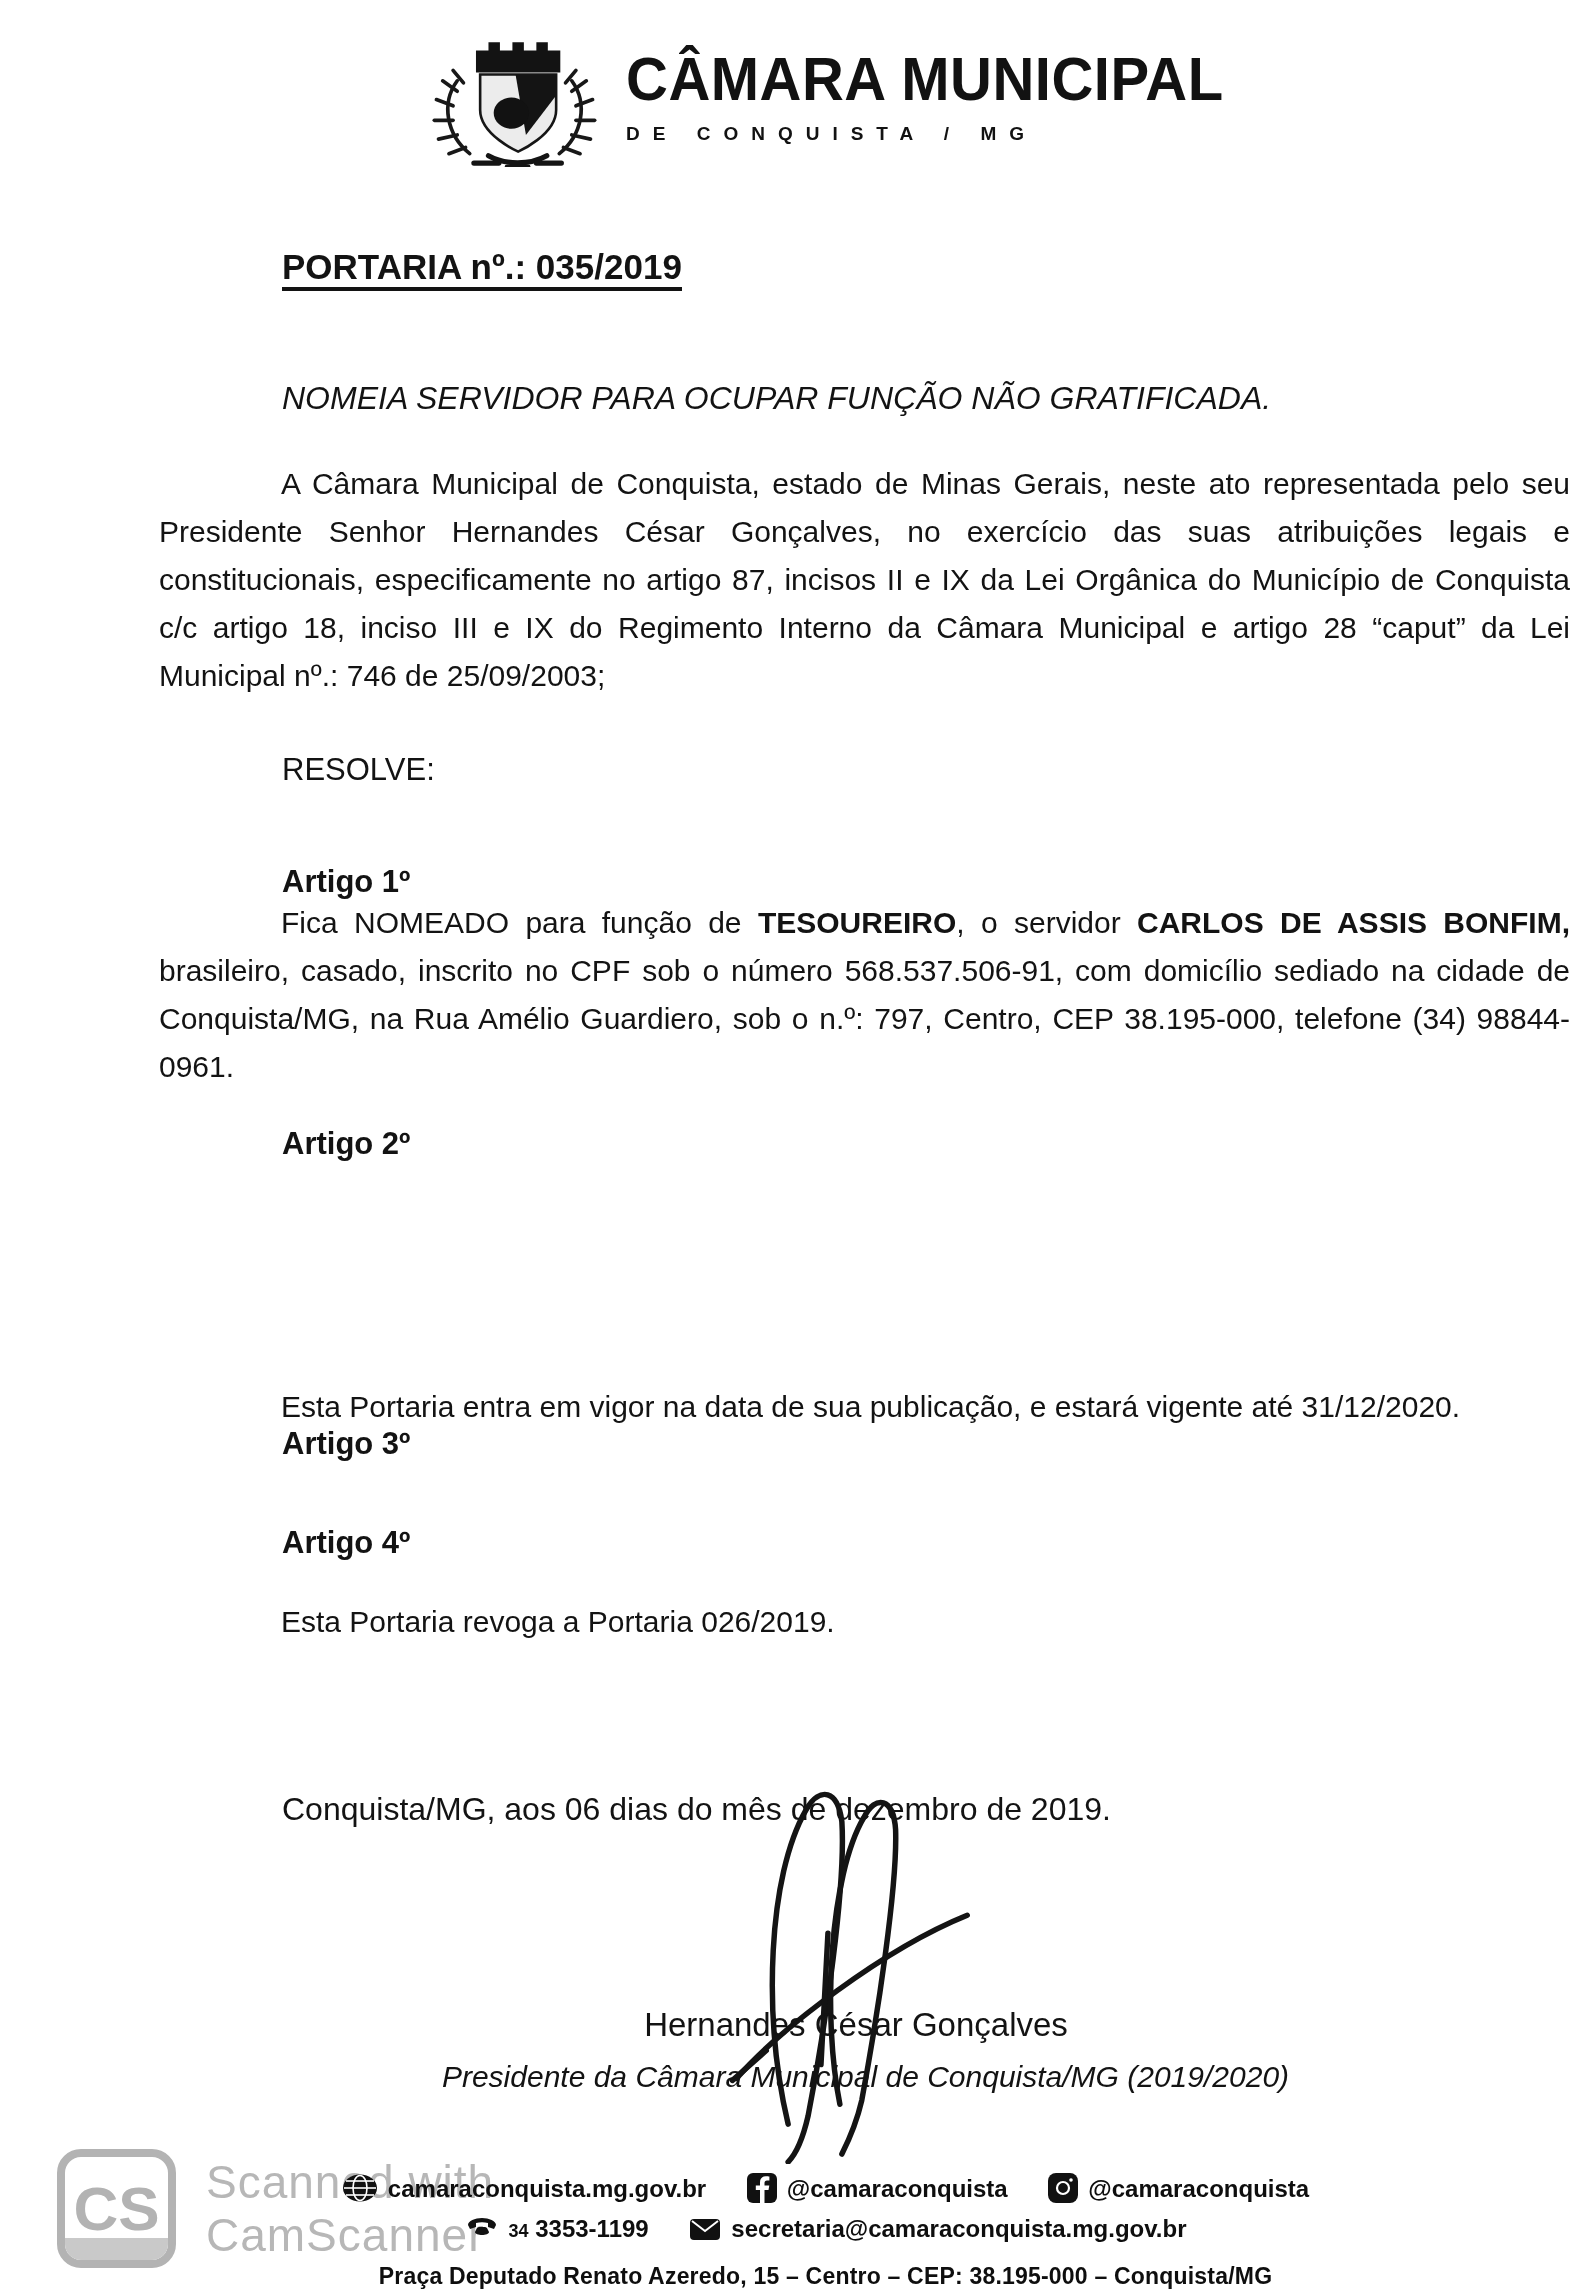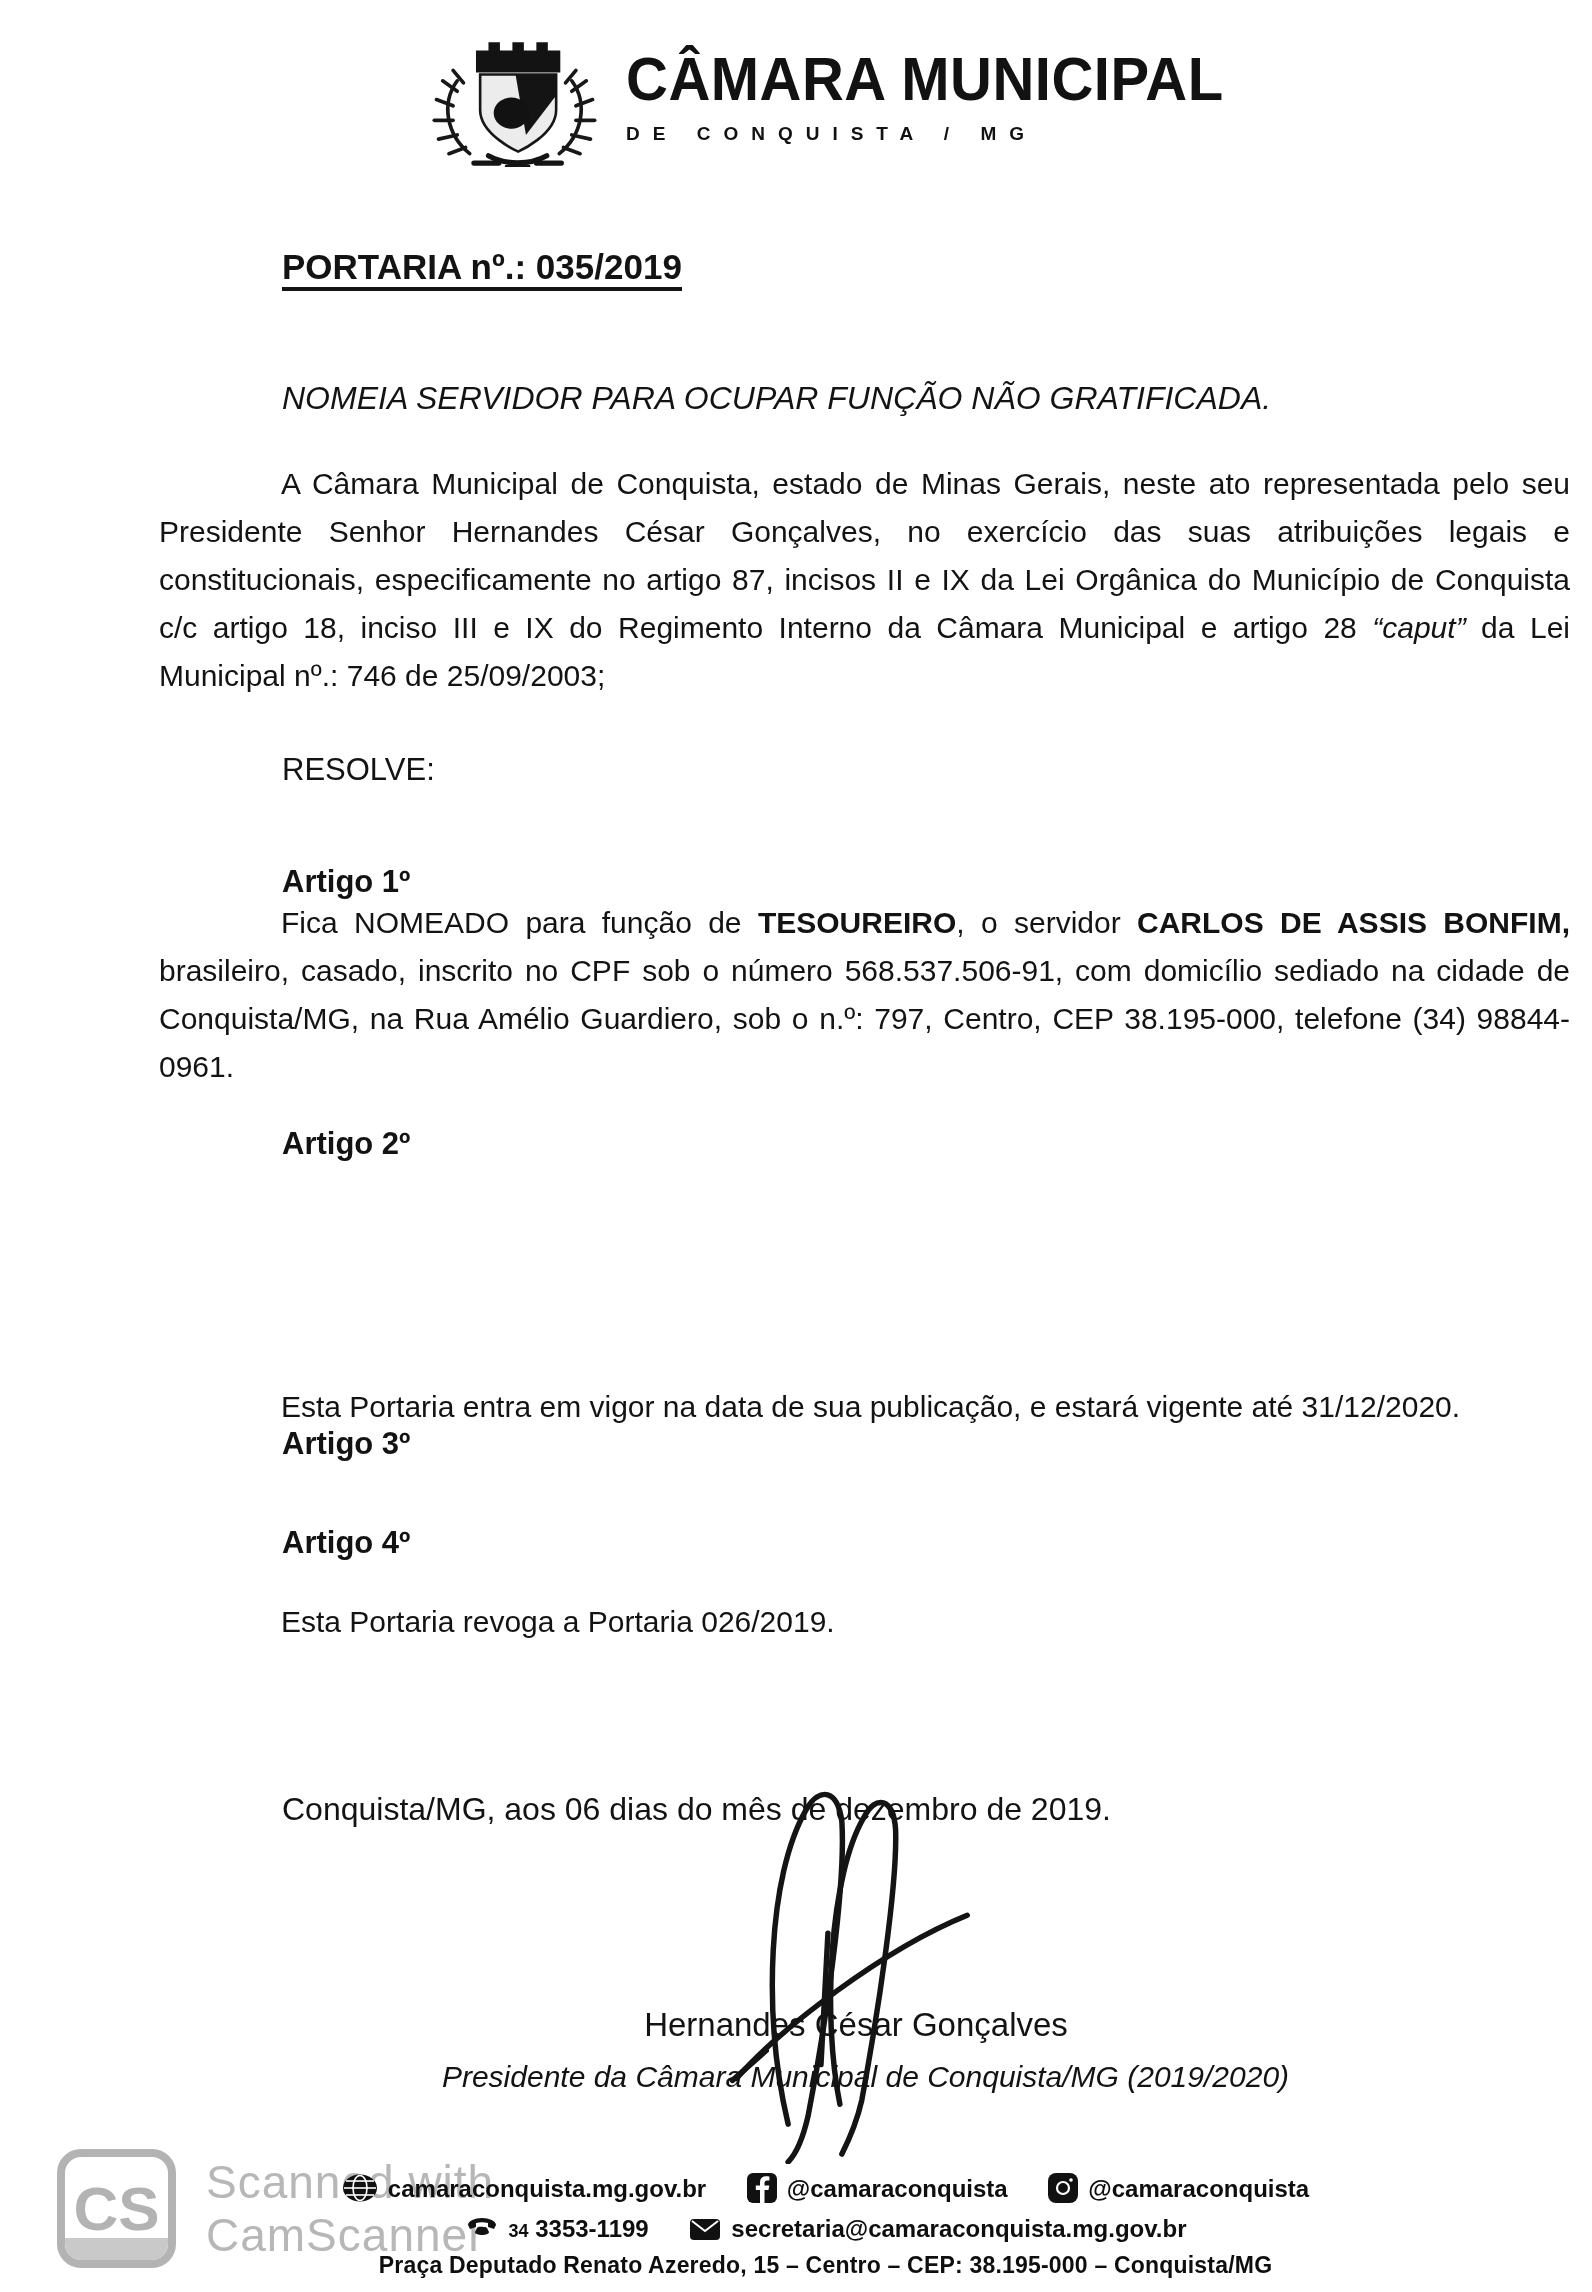--- a/index.html
+++ b/index.html
@@ -12,21 +12,21 @@
   
   .org-name{font-size:58px;font-weight:800;letter-spacing:0.5px;color:#121212;transform:scaleY(1.04);transform-origin:top left;white-space:nowrap;}
   .org-sub{font-size:19px;font-weight:700;letter-spacing:13px;color:#121212;margin-top:12px;white-space:nowrap;}
   
   .doc-title{font-size:35px;font-weight:700;border-bottom:4px solid #131313;display:inline-block;white-space:nowrap;}
   .subject{font-size:32px;font-style:italic;white-space:nowrap;}
   .para{width:1411px;font-size:30px;line-height:48px;text-align:justify;text-indent:122px;}
   .heading{font-size:31px;font-weight:700;white-space:nowrap;}
   .plain{font-size:31px;white-space:nowrap;}
   .bold{font-weight:700;}
-  .italic{font-style:italic;}
+  .italic{}
   .center{text-align:center;}
   .name-line{font-size:33px;}
   .role-line{font-size:30px;font-style:italic;}
   
   .footer-line{width:1393px;text-align:center;font-weight:700;color:#0e0e0e;white-space:nowrap;}
   .f1{font-size:24px;}
   .f2{font-size:24px;}
   .f3{font-size:23px;letter-spacing:0.2px;}
   .icon{display:inline-block;vertical-align:middle;margin:0 10px 6px 34px;}
   .icon.first{margin-left:0;}
@@ -180,17 +180,17 @@
           <path d="M10,17 C10,21 24,21 24,17 L22,13 H12 Z" fill="#111"></path>
         </svg>
       </span><span class="ddd">34</span> <span>3353-1199</span>
       <span class="icon">
         <svg width="32" height="26" viewBox="0 0 32 26">
           <rect x="1" y="4" width="30" height="21" rx="4" fill="#111"></rect>
           <polyline points="3,6 16,16 29,6" fill="none" stroke="#fff" stroke-width="2"></polyline>
         </svg>
       </span><span>secretaria@camaraconquista.mg.gov.br</span>
     </div>
-    <div class="footer-line f3" style="margin-top:5px;">Praça Deputado Renato Azeredo, 15 – Centro – CEP: 38.195-000 – Conquista/MG</div>
+    <div class="footer-line f3" style="margin-top:16px;">Praça Deputado Renato Azeredo, 15 – Centro – CEP: 38.195-000 – Conquista/MG</div>
   </div>
 
 </div>
 
 
 </body></html>

